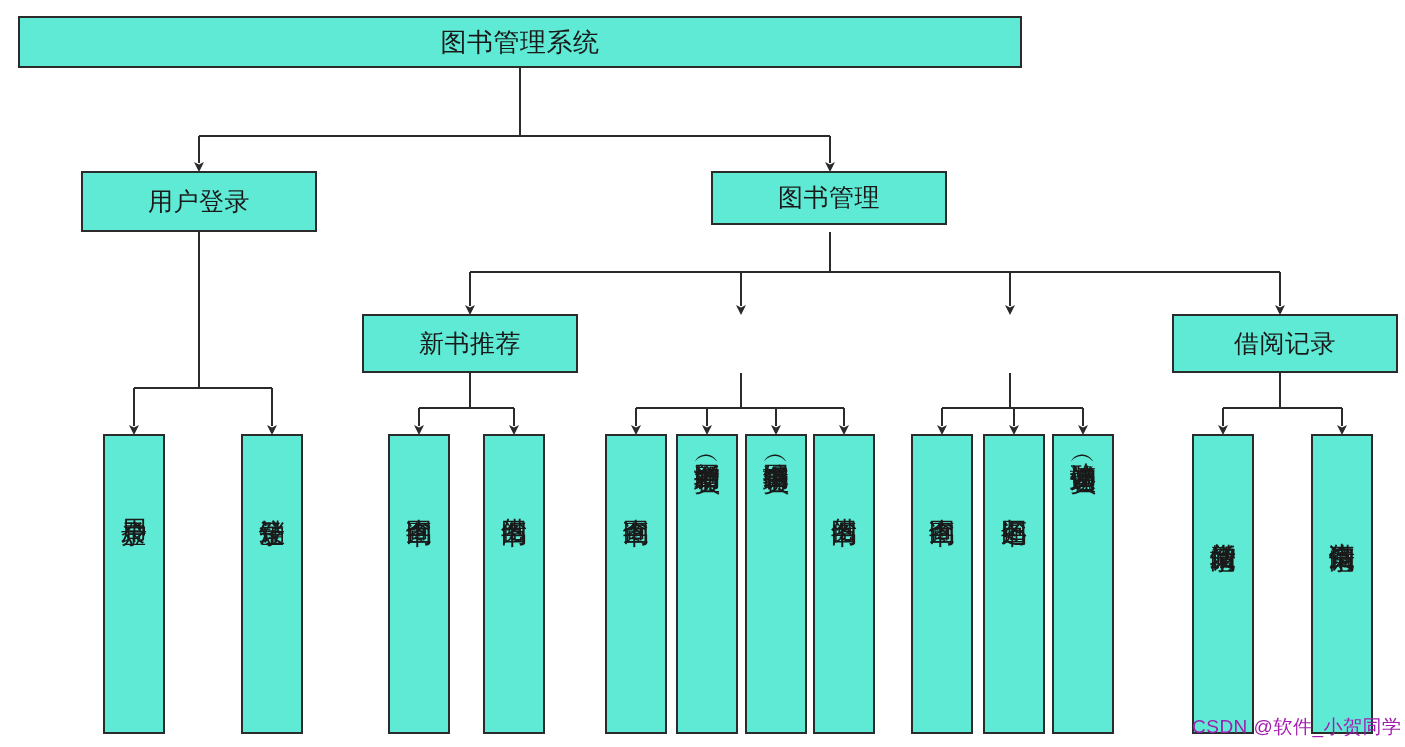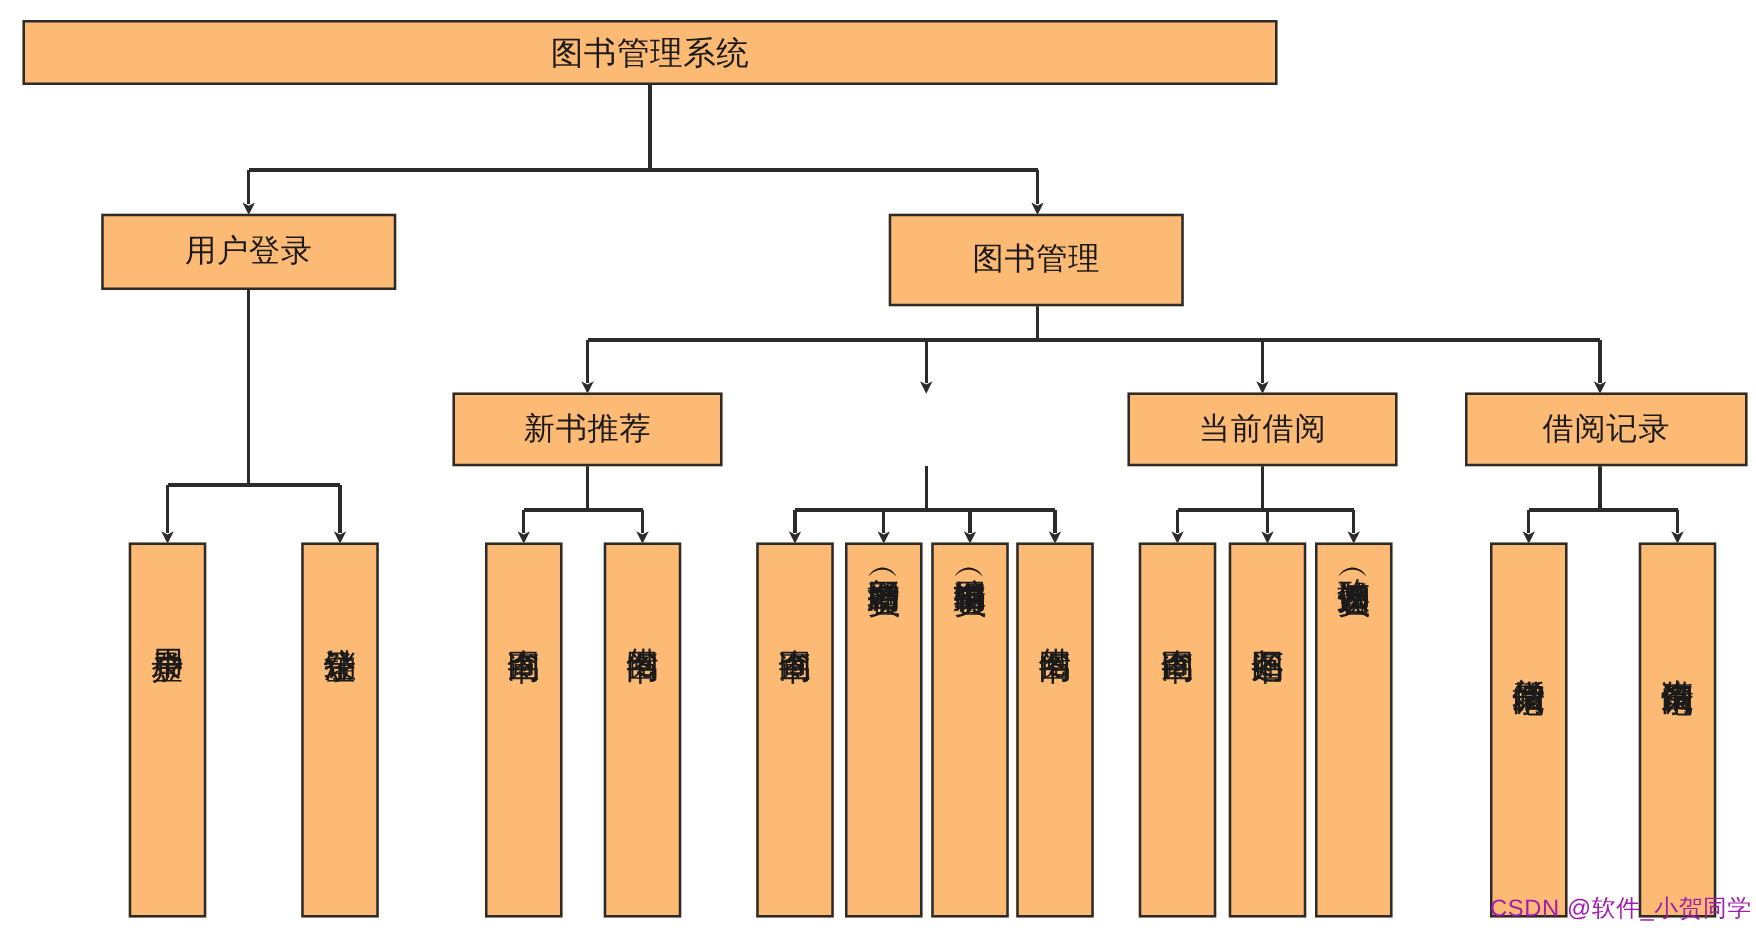--- a/index.html
+++ b/index.html
@@ -22,21 +22,21 @@
     left: 0;
     top: 0;
     width: 1405px;
     height: 747px;
     pointer-events: none;
   }
   .node {
     position: absolute;
     box-sizing: border-box;
     border: 2.5px solid #2b2b2b;
-    background: #fdba74;
+    background: #5eead4;
     display: flex;
     align-items: center;
     justify-content: center;
     color: #1a1a1a;
   }
   .node .label {
     display: block;
     text-align: center;
     line-height: 1.02;
     letter-spacing: 0.5px;
@@ -128,29 +128,26 @@
     </g>
   </svg>
 
   <div class="node h-node root" style="left: 18px; top: 16px; width: 1004px; height: 52px;">
     <span class="label">图书管理系统</span>
   </div>
 
   <div class="node h-node" style="left: 81px; top: 171px; width: 236px; height: 61px;">
     <span class="label">用户登录</span>
   </div>
-  <div class="node h-node" style="left: 711px; top: 171px; width: 236px; height: 74px;">
+  <div class="node h-node" style="left: 711px; top: 171px; width: 236px; height: 54px;">
     <span class="label">图书管理</span>
   </div>
 
   <div class="node h-node" style="left: 362px; top: 314px; width: 216px; height: 59px;">
     <span class="label">新书推荐</span>
-  </div>
-  <div class="node h-node" style="left: 902px; top: 314px; width: 216px; height: 59px;">
-    <span class="label">当前借阅</span>
   </div>
   <div class="node h-node" style="left: 1172px; top: 314px; width: 226px; height: 59px;">
     <span class="label">借阅记录</span>
   </div>
 
   <div class="node v-node mid" style="left: 103px; top: 434px; width: 62px; height: 300px;">
     <span class="label">用户登录</span>
   </div>
   <div class="node v-node mid" style="left: 241px; top: 434px; width: 62px; height: 300px;">
     <span class="label">注销登录</span>

